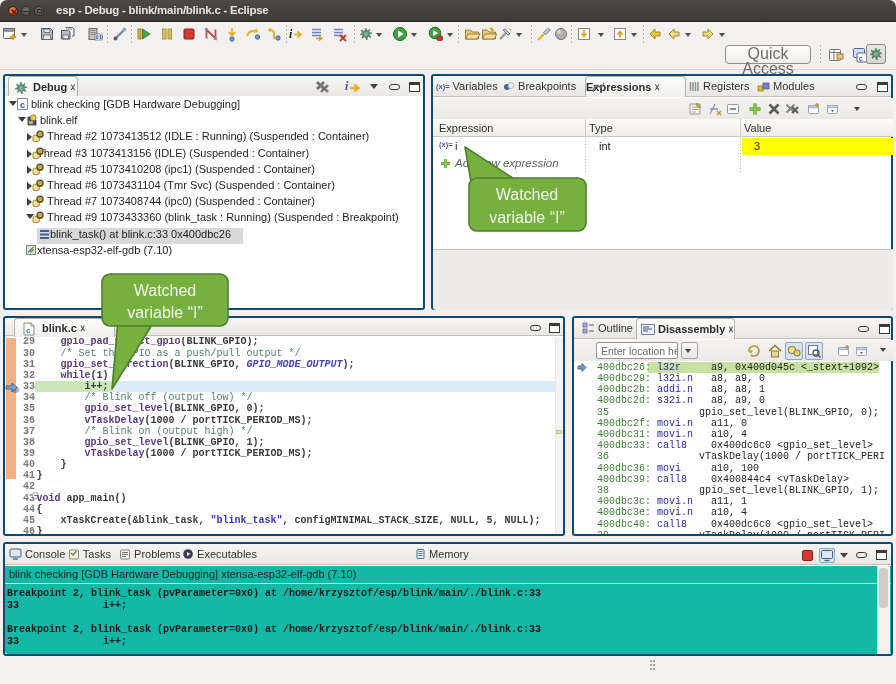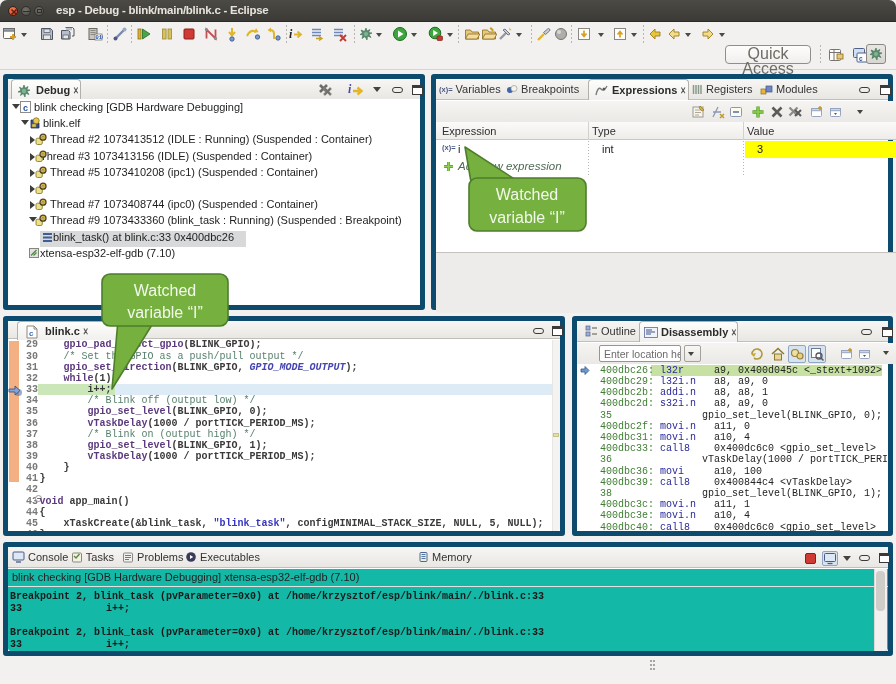--- a/index.html
+++ b/index.html
@@ -9,21 +9,21 @@
 #titlebar{position:absolute;left:0;top:0;width:896px;height:22px;background:linear-gradient(#4c4a45,#3b3a36);border-radius:7px 7px 0 0;border-bottom:1px solid #2a2925}
 #titlebar .title{position:absolute;left:112px;top:3px;font-size:13px;font-weight:bold;color:#e8e4dc;letter-spacing:.2px}
 
 #toolbar{position:absolute;left:0;top:22px;width:896px;height:48px;background:#f2f1ef;border-bottom:1px solid #d8d6d2}
 .ti{position:absolute;top:4px;width:16px;height:16px}
 .tdd{position:absolute;top:11px;width:0;height:0;border-left:3.5px solid transparent;border-right:3.5px solid transparent;border-top:4px solid #4a4a48}
 .tsep{position:absolute;top:3px;width:1px;height:18px;background:repeating-linear-gradient(#b8b6b2 0 2px,transparent 2px 4px)}
 
 #qa{position:absolute;left:725px;top:45px;width:86px;height:19px;border:1px solid #918e88;border-radius:4px;background:linear-gradient(#fdfdfc,#f0efed);color:#6f6c66;font-size:16px;text-align:center;line-height:15px}
 
-.panel{position:absolute;background:#fff;border:5px solid #0c4a6e;border-radius:3px}
+.panel{position:absolute;background:#fff;border:2px solid #0c4a6e;border-radius:3px}
 .tabbar{position:absolute;left:0;top:0;right:0;height:21px;background:linear-gradient(#f7f6f4,#e9e7e3);border-bottom:1px solid #c2bfba;border-radius:3px 3px 0 0}
 .tab{position:absolute;top:0;height:21px;font-size:11px;color:#333;line-height:21px;white-space:nowrap}
 .tabsel{position:absolute;top:0;height:21px;background:linear-gradient(#fdfdfc,#f1f0ee);border-left:1px solid #b3b0ab;border-right:1px solid #b3b0ab;border-top:1px solid #b3b0ab;border-radius:4px 4px 0 0;font-size:11px;font-weight:bold;color:#2b2b2b;line-height:20px;white-space:nowrap}
 .tclose{font-weight:bold;color:#555;font-size:10px}
 .mini{position:absolute;width:11px;height:6px;border:1.5px solid #3b3a38;border-radius:3px}
 .maxi{position:absolute;width:11px;height:10px;border:1.2px solid #3b3a38;border-top:3.5px solid #3b3a38;background:#fff}
 .ddv{position:absolute;width:0;height:0;border-left:4px solid transparent;border-right:4px solid transparent;border-top:5px solid #44433f}
 
 .trow{position:absolute;left:0;width:100%;height:16.2px;font-size:11px;line-height:16.2px;color:#1e1e1e;white-space:nowrap}
 .arr{position:absolute;width:0;height:0;top:5px}
@@ -270,21 +270,21 @@
             <use href="#thricon"></use>
           </svg><span style="margin-left:42px">Thread #2 1073413512 (IDLE : Running) (Suspended : Container)</span></div>
     <div class="trow" style="top:48.6px"><div class="arr col" style="left:22px"></div><svg class="abs" style="left:27px;top:2px" width="12" height="12">
             <use href="#thricon"></use>
           </svg><span style="margin-left:32px">Thread #3 1073413156 (IDLE) (Suspended : Container)</span></div>
     <div class="trow" style="top:64.8px"><div class="arr col" style="left:22px"></div><svg class="abs" style="left:27px;top:2px" width="12" height="12">
             <use href="#thricon"></use>
           </svg><span style="margin-left:42px">Thread #5 1073410208 (ipc1) (Suspended : Container)</span></div>
     <div class="trow" style="top:81px"><div class="arr col" style="left:22px"></div><svg class="abs" style="left:27px;top:2px" width="12" height="12">
             <use href="#thricon"></use>
-          </svg></div>
+          </svg><span style="margin-left:42px">Thread #6 1073431104 (Tmr Svc) (Suspended : Container)</span></div>
     <div class="trow" style="top:97.2px"><div class="arr col" style="left:22px"></div><svg class="abs" style="left:27px;top:2px" width="12" height="12">
             <use href="#thricon"></use>
           </svg><span style="margin-left:42px">Thread #7 1073408744 (ipc0) (Suspended : Container)</span></div>
     <div class="trow" style="top:113.4px"><div class="arr exp" style="left:21px"></div><svg class="abs" style="left:27px;top:2px" width="12" height="12">
             <use href="#thricon"></use>
           </svg><span style="margin-left:42px">Thread #9 1073433360 (blink_task : Running) (Suspended : Breakpoint)</span></div>
     <div class="trow" style="top:129.6px">
       <svg class="abs" style="left:34px;top:3px" width="11" height="11" viewBox="0 0 11 11">
             <path d="M1 2 H10 M1 5.5 H10 M1 9 H10" stroke="#3e5e95" stroke-width="1.8"></path>
           </svg>
@@ -304,21 +304,21 @@
   <div class="tab" style="left:3px"><span style="font-size:7.5px;font-weight:bold;color:#4a5a85;vertical-align:1px">(x)=</span> Variables</div>
   <div class="tab" style="left:70px"><svg width="12" height="11" viewBox="0 0 12 11" style="vertical-align:-2px">
           <circle cx="4" cy="6" r="3" fill="#3f66a8"></circle>
           <circle cx="8" cy="4.5" r="3" fill="#f5f2ea" stroke="#999" stroke-width=".7"></circle>
         </svg> Breakpoints</div>
   <div class="tabsel" style="left:152px;width:101px">
     <svg style="position:absolute;left:6px;top:5px" width="13" height="11" viewBox="0 0 13 11">
           <path d="M1 10 Q3 1 6 4 Q9 7 12 1" stroke="#7a7a7a" stroke-width="1.4" fill="none"></path>
           <path d="M8 3 l2 2 M10 3 l-2 2" stroke="#555" stroke-width="1.2"></path>
         </svg>
-    <span style="margin-left:23px">Expressions</span> <span class="tclose">☓</span>
+    <span style="">Expressions</span> <span class="tclose">☓</span>
   </div>
   <div class="tab" style="left:256px"><svg width="11" height="11" viewBox="0 0 11 11" style="vertical-align:-2px">
           <path d="M1.5 1 V10 M4 1 V10 M6.5 1 V10 M9 1 V10" stroke="#8a9a8a" stroke-width="1.5"></path>
         </svg> Registers</div>
   <div class="tab" style="left:324px"><svg width="13" height="11" viewBox="0 0 13 11" style="vertical-align:-2px">
           <rect x="1" y="5" width="5" height="5" fill="#e8b43c" stroke="#8a6d1f" stroke-width=".7"></rect>
           <rect x="6" y="2" width="6" height="6" fill="#6f86c4" stroke="#3e5389" stroke-width=".7"></rect>
         </svg> Modules</div>
   <div class="mini" style="left:423px;top:8px"></div>
   <div class="maxi" style="left:444px;top:6px"></div>

